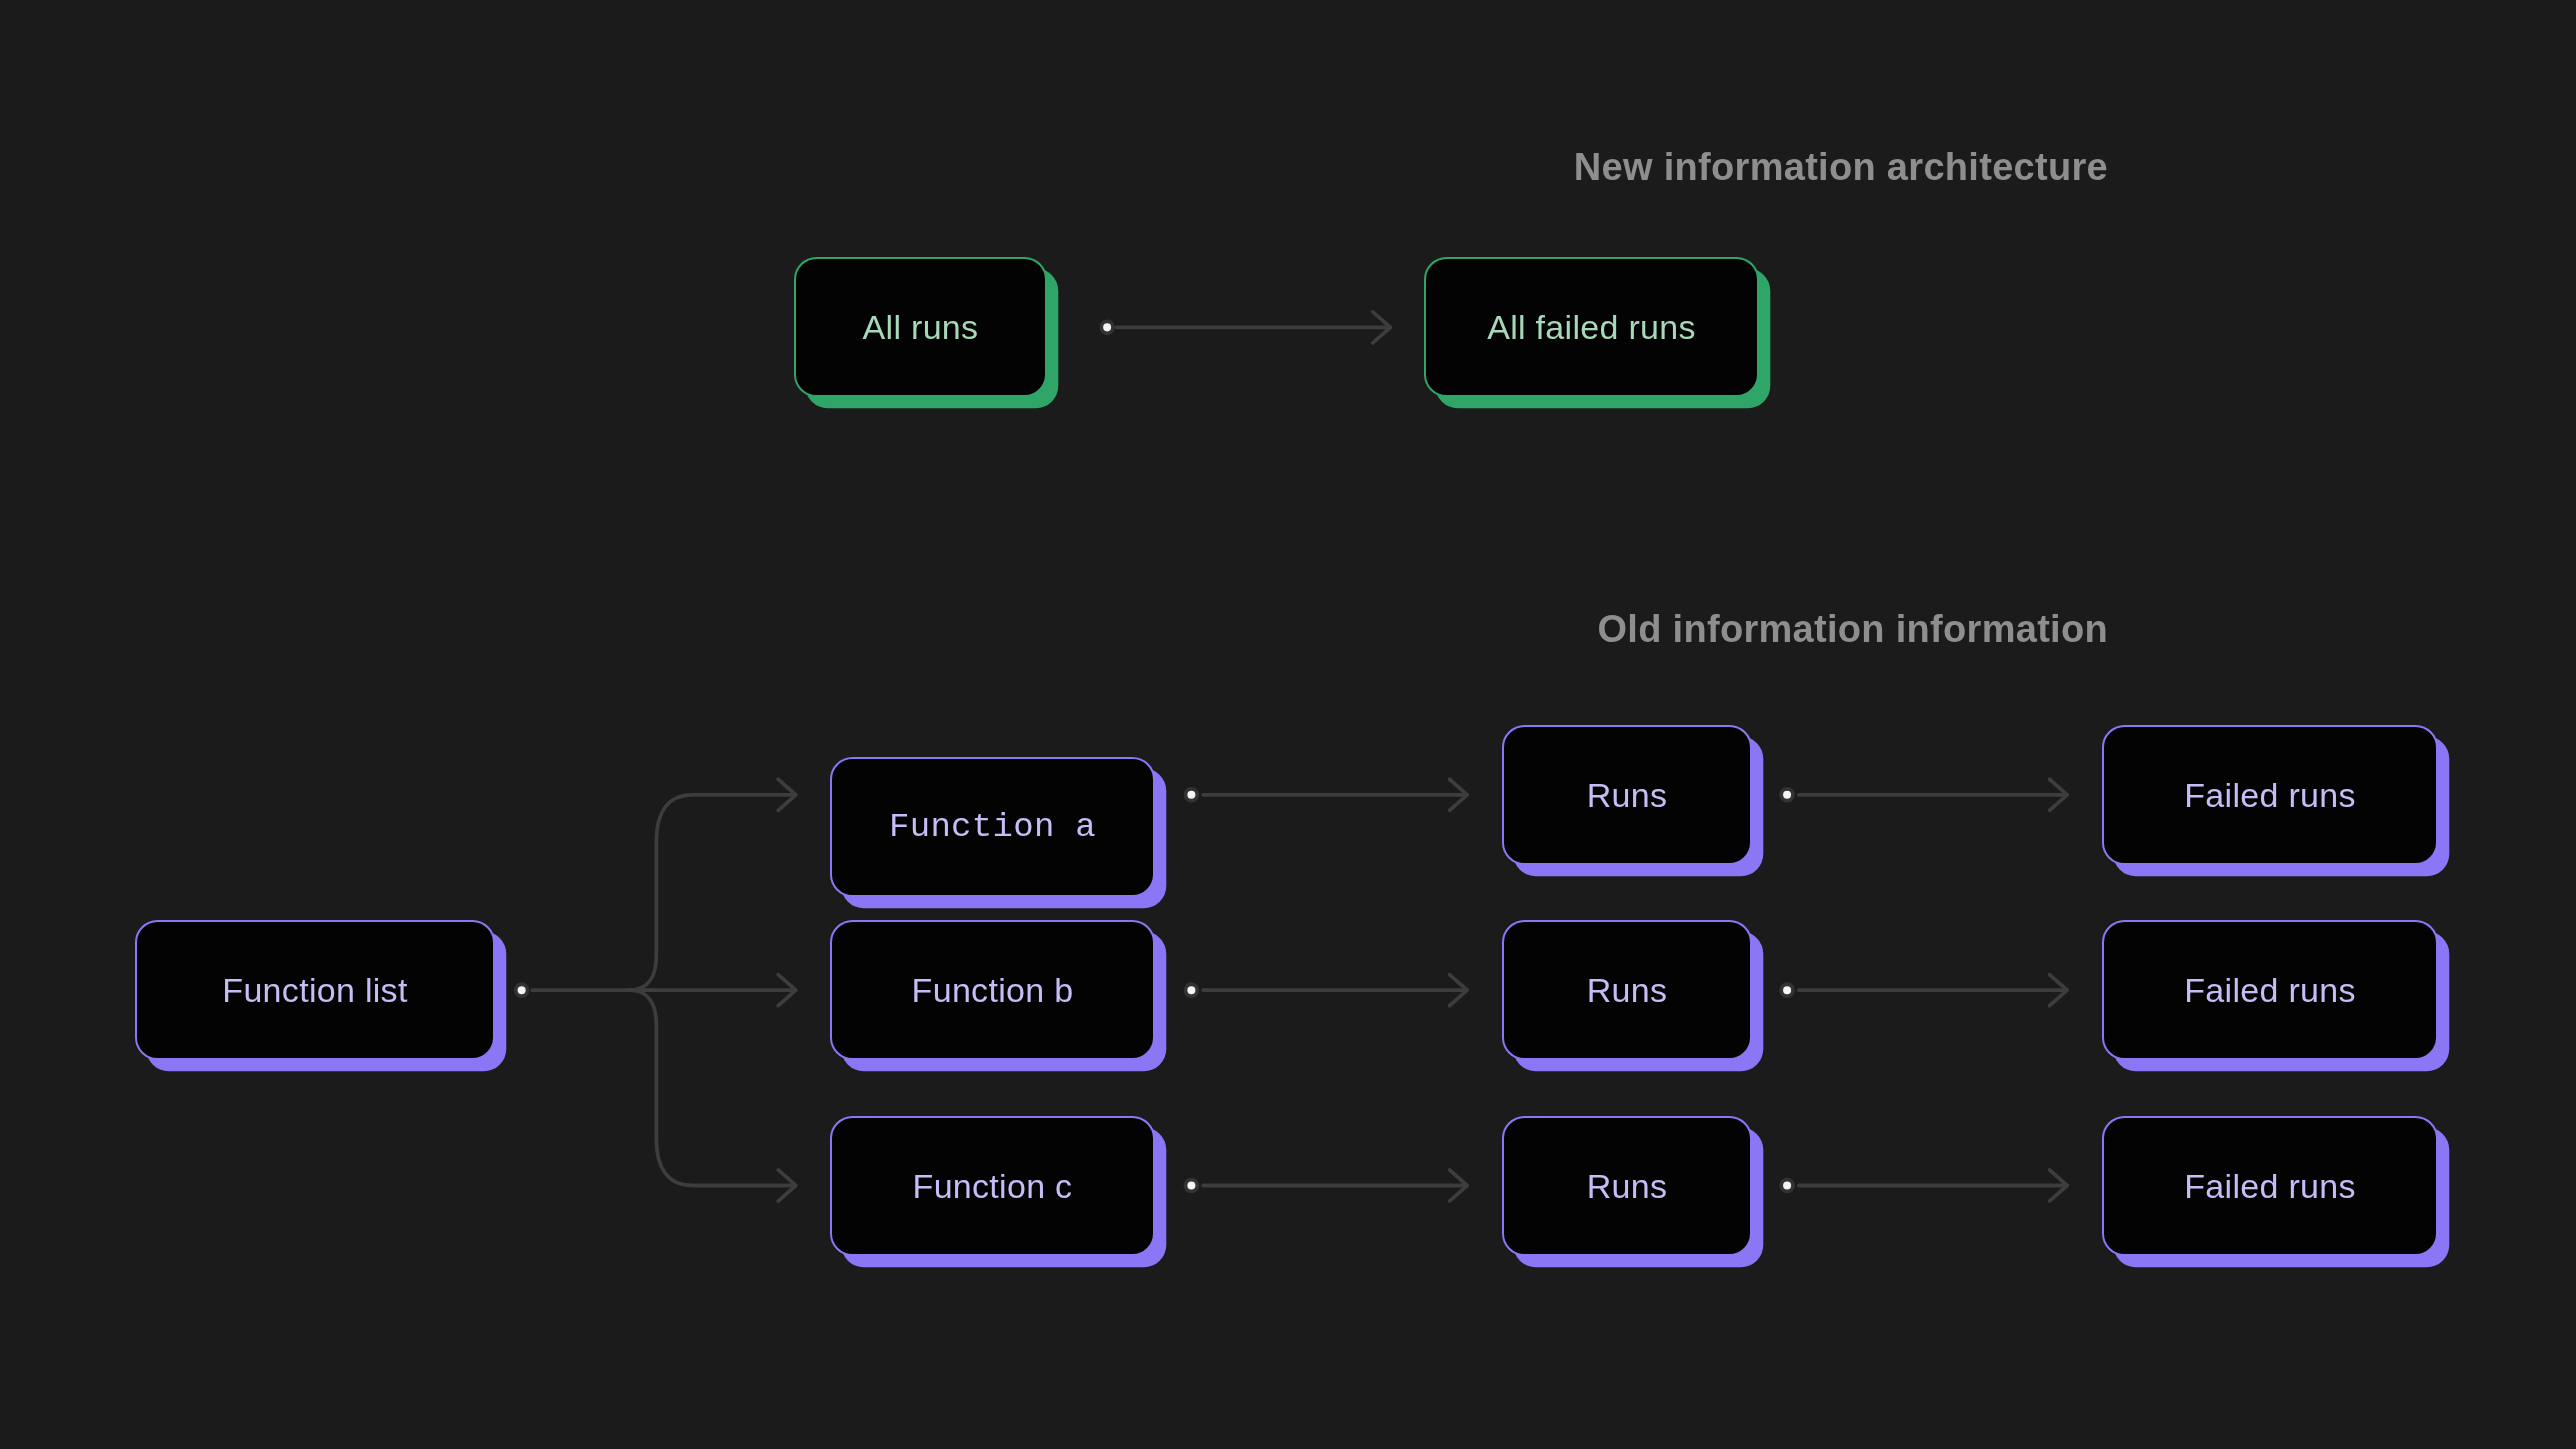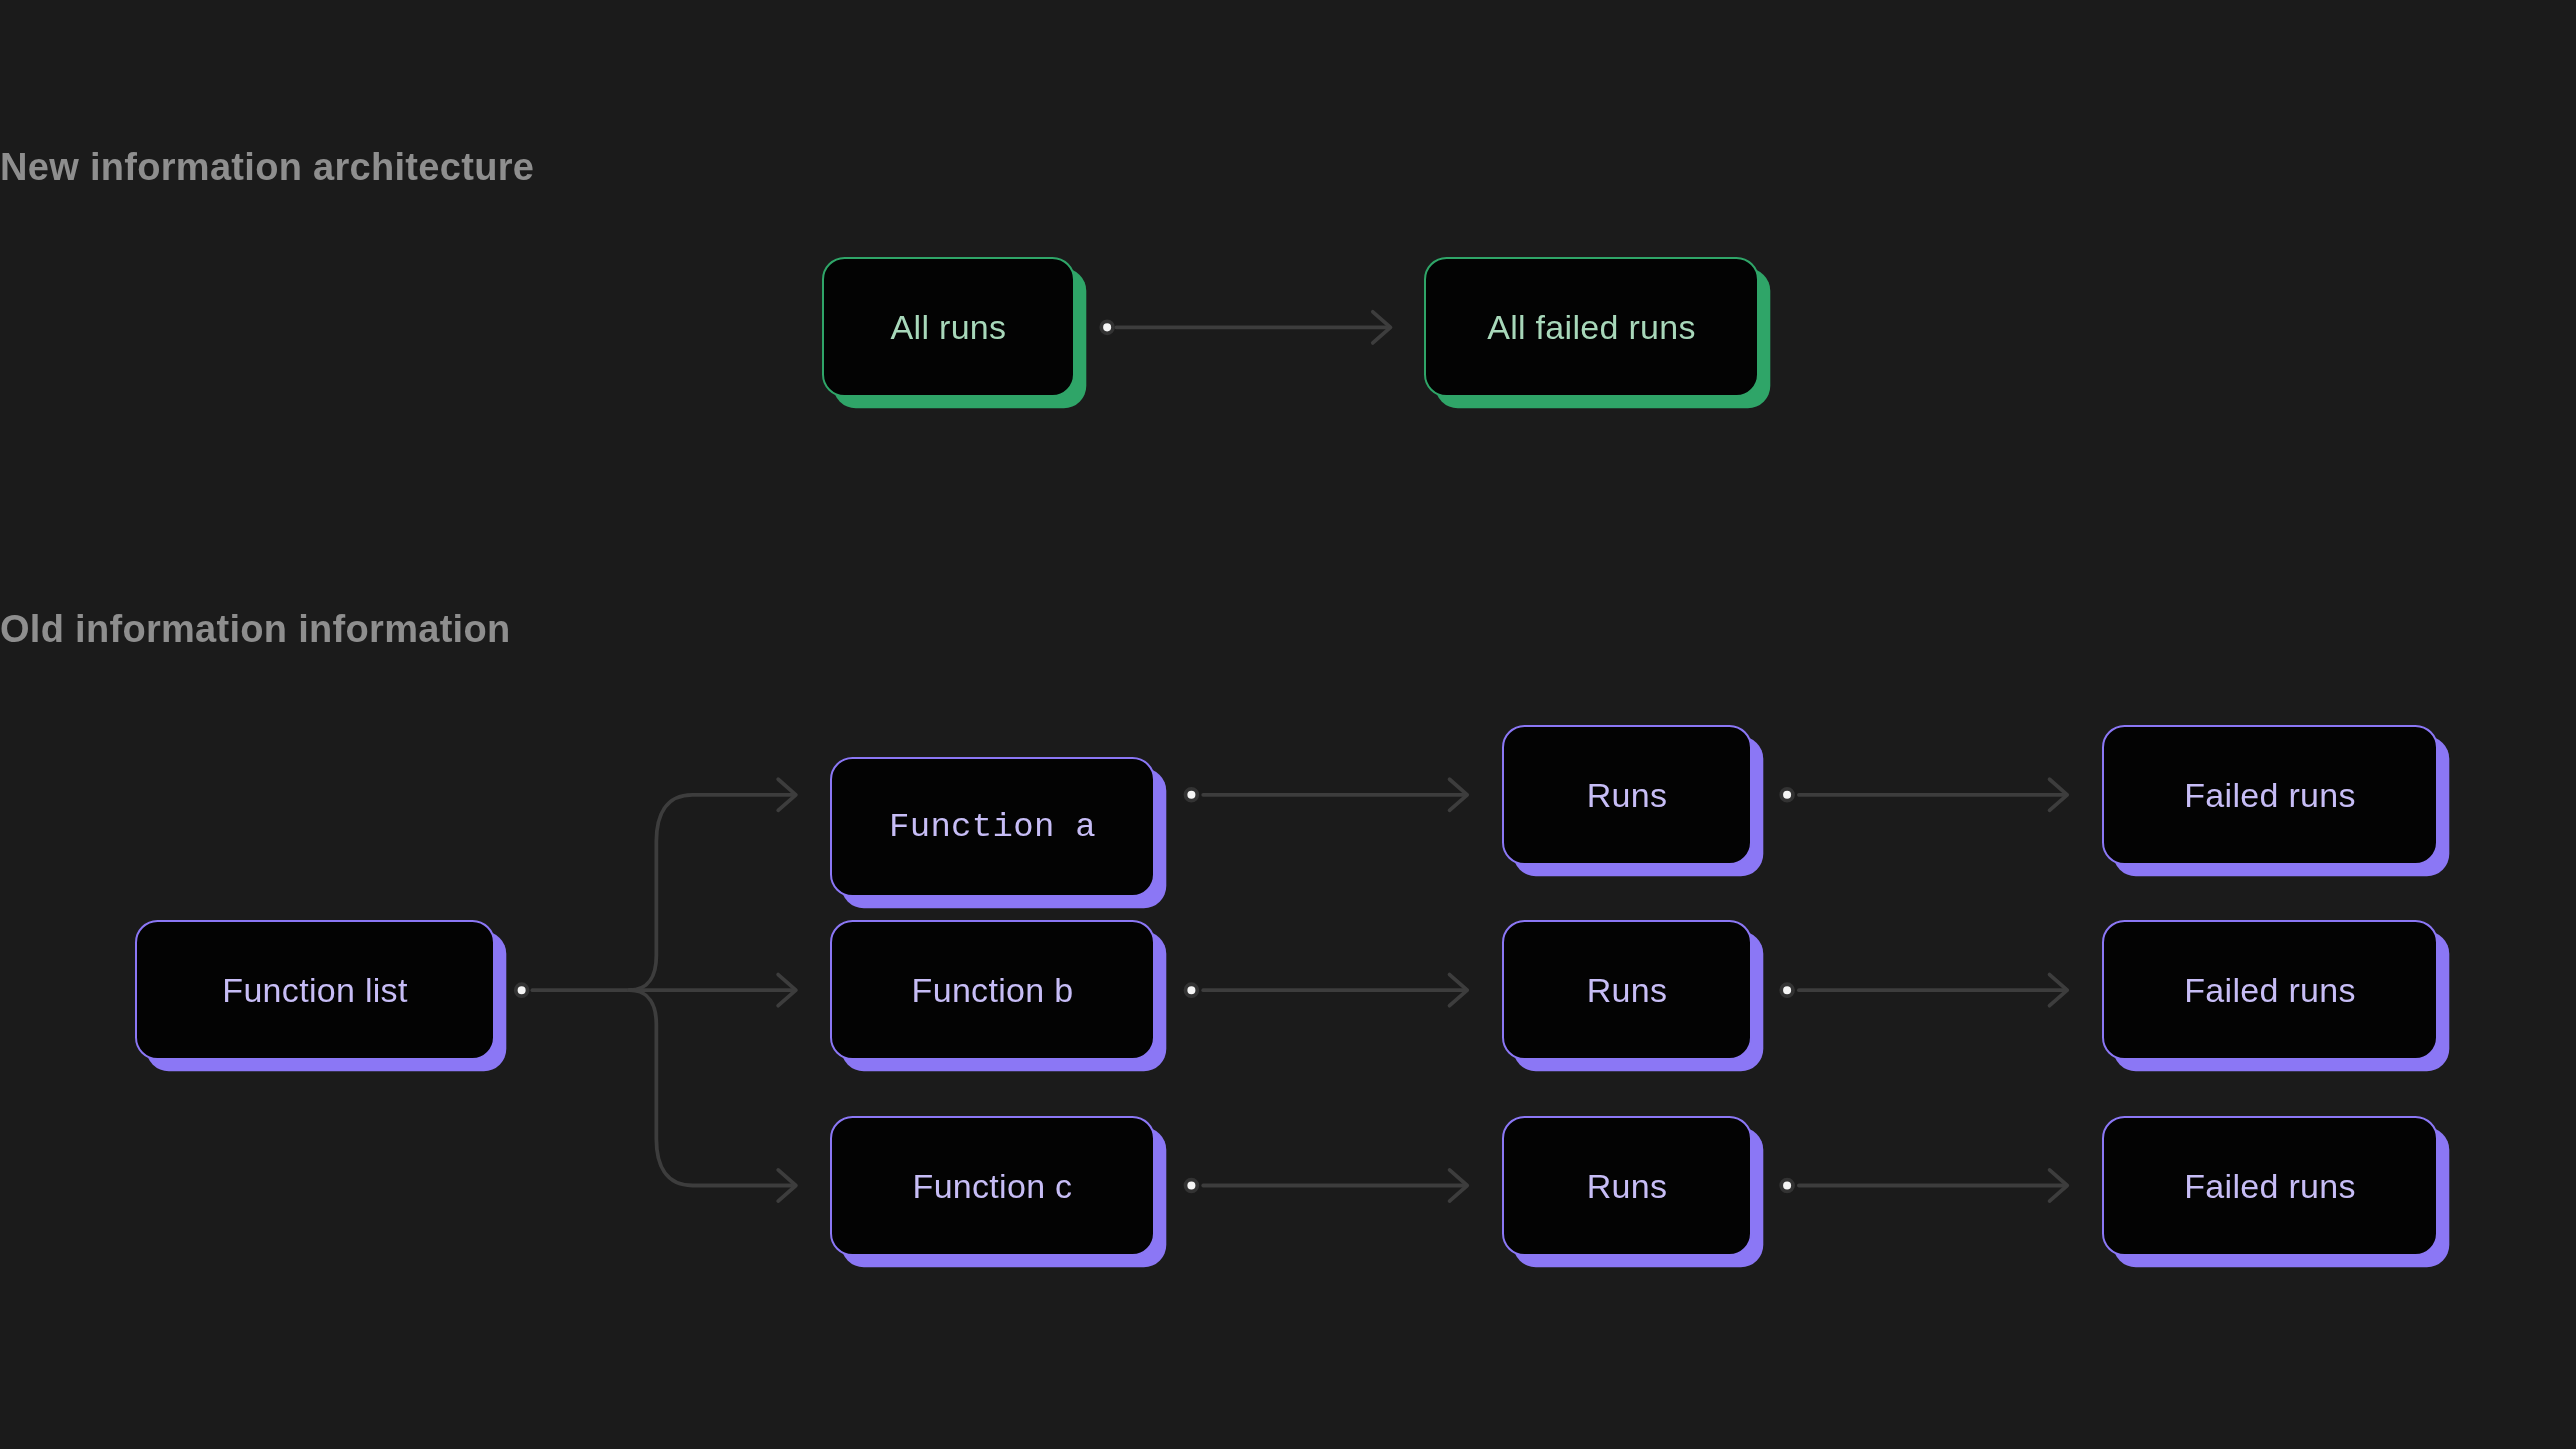--- a/index.html
+++ b/index.html
@@ -19,21 +19,21 @@
   body{
     position:relative;
     background:var(--background);
     font-family:"Liberation Sans", sans-serif;
     overflow:hidden;
   }
   .section-title{
     position:absolute;
     left:0;
     width:2108px;
-    text-align:left;
+    text-align:right;
     font-size:38px;
     line-height:42px;
     font-weight:700;
     color:var(--section-title);
     letter-spacing:0.3px;
   }
   #title-new{top:146px;}
   #title-old{top:608px;}
   .node{
     position:absolute;
@@ -67,21 +67,21 @@
     fill:none;
     stroke-linecap:round;
     stroke-linejoin:round;
   }
   .dot{
     fill:var(--dot-core);
     stroke:var(--dot-ring);
     stroke-width:7;
   }
   
-  #node-all-runs        {left:822px;top:257px;width:253px;height:140px;}
+  #node-all-runs        {left:794px;top:257px;width:253px;height:140px;}
   #node-all-failed-runs {left:1424px;top:257px;width:335px;height:140px;}
   #node-function-list   {left:135px; top:920px;width:360px;height:140px;text-align:right;}
   #node-function-a      {left:830px;top:757px;width:325px;height:140px;font-family:Liberation Mono, monospace;}
   #node-function-b      {left:830px;top:920px;width:325px;height:140px;}
   #node-function-c      {left:830px;top:1116px;width:325px;height:140px;}
   #node-runs-1          {left:1502px;top:725px;width:250px;height:140px;}
   #node-runs-2          {left:1502px;top:920px;width:250px;height:140px;}
   #node-runs-3          {left:1502px;top:1116px;width:250px;height:140px;}
   #node-failed-runs-1   {left:2102px;top:725px;width:336px;height:140px;}
   #node-failed-runs-2   {left:2102px;top:920px;width:336px;height:140px;}

